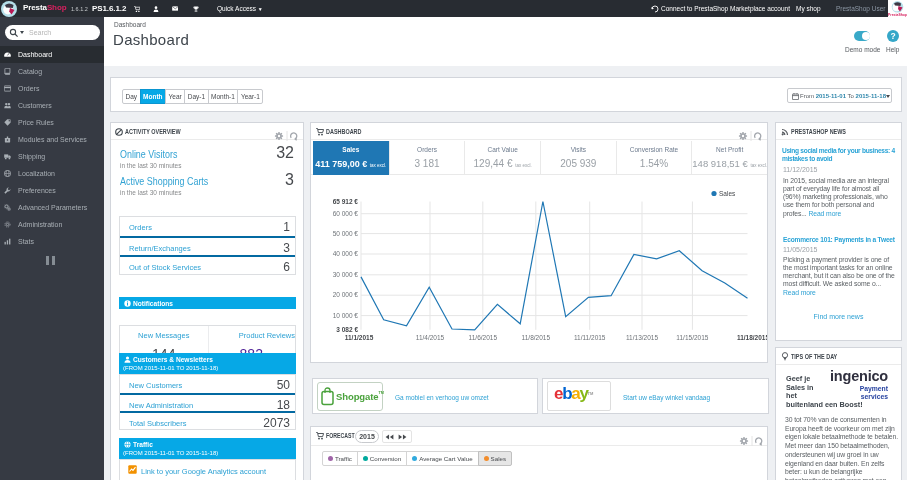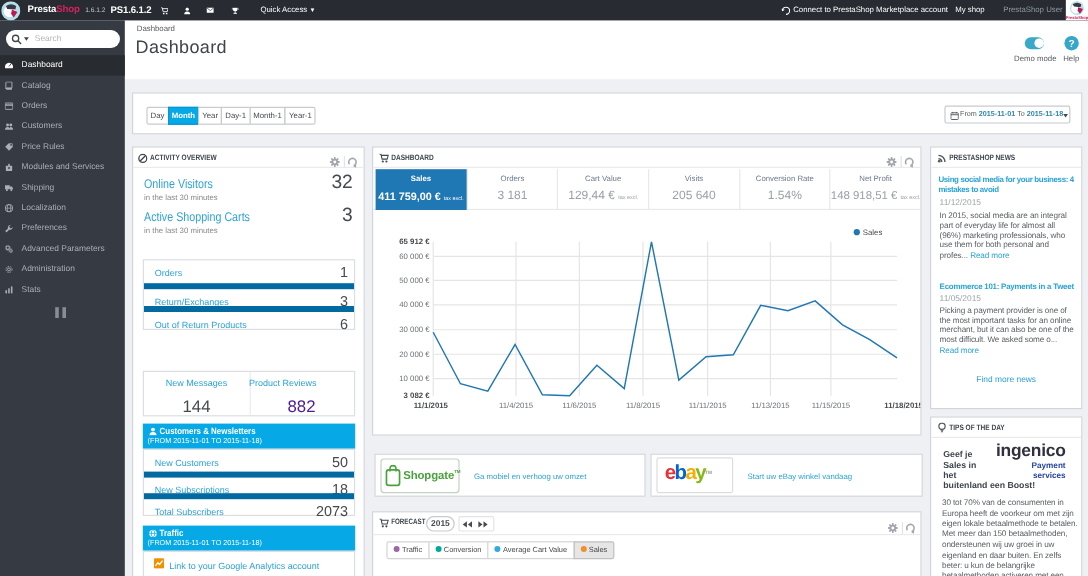--- a/index.html
+++ b/index.html
@@ -17,21 +17,21 @@
 .mitem.active { background:#282c31; color:#fff; }
 
 #pagehead { position:absolute; left:104px; top:17px; width:803px; height:49px; background:#fff; }
 
 .panel { position:absolute; background:#fff; border:1px solid #d2d5db; }
 .phead { position:absolute; left:0; top:0; right:0; height:17px; border-bottom:1px solid #ebebeb;
   font-size:6.5px; font-weight:bold; color:#3e454c; line-height:17px; }
 .phead span, .ctitle { display:inline-block; transform:scaleX(0.84); transform-origin:0 50%; white-space:nowrap; }
 .bluebar { position:absolute; left:8px; width:177px; background:#06a8e6; color:#fff; }
 .atable { position:absolute; left:8px; width:177px; border:1px solid #dcdee1; background:#fff; }
-.arow { position:relative; height:19px; border-top:5px solid #0369a1; }
+.arow { position:relative; height:19px; border-top:2px solid #0369a1; }
 .arow:first-child { border-top:none; }
 .arow .l { position:absolute; left:9px; top:6px; font-size:7.5px; color:#2da1d4; }
 .arow .r { position:absolute; right:5px; top:3px; font-size:12px; color:#46494d; }
 .gearicons { position:absolute; top:4px; right:0; }
 </style>
 </head>
 <body>
 
 <div id="topbar">
   <svg class="abs" style="left:1px;top:0.5px" width="16" height="16" viewBox="0 0 16 16">
@@ -255,48 +255,56 @@
   <div class="atable" style="top:93px;">
     <div class="arow">
         <span class="l">Orders</span>
         <span class="r">1</span>
       </div>
     <div class="arow">
         <span class="l">Return/Exchanges</span>
         <span class="r">3</span>
       </div>
     <div class="arow">
-        <span class="l">Out of Return Products</span>
+        <span class="l">Out of Stock Services</span>
         <span class="r">6</span>
       </div>
   </div>
 
-  <div class="atable" style="top:186px;height:38px;">
+  <div class="bluebar" style="top:174px;height:12px;">
+    <svg class="abs" style="left:5px;top:2.5px" width="7" height="7" viewBox="0 0 7 7">
+        <circle cx="3.5" cy="3.5" r="3.2" fill="#fff"></circle>
+        <rect x="3" y="2.9" width="1" height="2.6" fill="#06a8e6"></rect>
+        <rect x="3" y="1.4" width="1" height="1" fill="#06a8e6"></rect>
+      </svg>
+    <span style="position:absolute;left:14px;top:2px;font-size:7.5px;font-weight:bold;transform:scaleX(0.88);transform-origin:0 50%;white-space:nowrap;">Notifications</span>
+  </div>
+  <div class="atable" style="top:202px;height:38px;">
     <div class="abs" style="left:50%;top:0;width:1px;height:100%;background:#ebecee;"></div>
     <div class="abs" style="left:0;top:5px;width:50%;text-align:center;font-size:7.5px;color:#2da1d4;">New Messages</div>
-    <div class="abs" style="left:50%;top:5px;width:50%;text-align:left;font-size:7.5px;color:#2da1d4;">Product Reviews</div>
+    <div class="abs" style="left:50%;top:5px;width:50%;text-align:right;font-size:7.5px;color:#2da1d4;">Product Reviews</div>
     <div class="abs" style="left:0;top:20px;width:50%;text-align:center;font-size:14px;color:#46494d;">144</div>
     <div class="abs" style="left:50%;top:20px;width:50%;text-align:center;font-size:14px;color:#4c1d95;">882</div>
   </div>
 
   <div class="bluebar" style="top:230px;height:21px;">
     <svg class="abs" style="left:5px;top:3px" width="7" height="7" viewBox="0 0 7 7">
         <circle cx="3.5" cy="2" r="1.6" fill="#fff"></circle>
         <path d="M0.5 6.8 Q0.6 4 3.5 4 Q6.4 4 6.5 6.8 Z" fill="#fff"></path>
       </svg>
     <span style="position:absolute;left:14px;top:2px;font-size:7.5px;font-weight:bold;transform:scaleX(0.88);transform-origin:0 50%;white-space:nowrap;">Customers &amp; Newsletters</span>
     <span style="position:absolute;left:4px;top:11.5px;font-size:6px;">(FROM 2015-11-01 TO 2015-11-18)</span>
   </div>
   <div class="atable" style="top:251px;">
     <div class="arow" style="height:18px;text-align:center;">
         <span class="l">New Customers</span>
         <span class="r">50</span>
       </div>
     <div class="arow" style="height:18px;">
-        <span class="l">New Subscriptions</span>
+        <span class="l">New Administration</span>
         <span class="r">18</span>
       </div>
     <div class="arow" style="height:18px;">
         <span class="l">Total Subscribers</span>
         <span class="r">2073</span>
       </div>
   </div>
 
   <div class="bluebar" style="top:315px;height:21px;">
     <svg class="abs" style="left:5px;top:3px" width="7" height="7" viewBox="0 0 7 7">
@@ -349,21 +357,21 @@
     <div class="abs" style="left:77.7px;top:0;width:75.7px;height:34px;border-left:1px solid #e9e9e9;text-align:center;overflow:hidden;white-space:nowrap;">
       <div style="font-size:6.5px;color:#6c7a8d;margin-top:5px;">Orders</div>
       <div style="font-size:10px;color:#9aa0a6;margin-top:5px;">3 181</div>
     </div>
     <div class="abs" style="left:153.3px;top:0;width:75.7px;height:34px;border-left:1px solid #e9e9e9;text-align:center;overflow:hidden;white-space:nowrap;">
       <div style="font-size:6.5px;color:#6c7a8d;margin-top:5px;">Cart Value</div>
       <div style="font-size:10px;color:#9aa0a6;margin-top:5px;">129,44 € <span style="font-size:4.5px;">tax excl.</span></div>
     </div>
     <div class="abs" style="left:229px;top:0;width:75.7px;height:34px;border-left:1px solid #e9e9e9;text-align:center;overflow:hidden;white-space:nowrap;">
       <div style="font-size:6.5px;color:#6c7a8d;margin-top:5px;">Visits</div>
-      <div style="font-size:10px;color:#9aa0a6;margin-top:5px;">205 640</div>
+      <div style="font-size:10px;color:#9aa0a6;margin-top:5px;">205 939</div>
     </div>
     <div class="abs" style="left:304.7px;top:0;width:75.7px;height:34px;border-left:1px solid #e9e9e9;text-align:center;overflow:hidden;white-space:nowrap;">
       <div style="font-size:6.5px;color:#6c7a8d;margin-top:5px;">Conversion Rate</div>
       <div style="font-size:10px;color:#9aa0a6;margin-top:5px;">1.54%</div>
     </div>
     <div class="abs" style="left:380.3px;top:0;width:75.7px;height:34px;border-left:1px solid #e9e9e9;text-align:center;overflow:hidden;white-space:nowrap;">
       <div style="font-size:6.5px;color:#6c7a8d;margin-top:5px;">Net Profit</div>
       <div style="font-size:9.5px;color:#9aa0a6;margin-top:5px;">148 918,51 € <span style="font-size:4.5px;">tax excl.</span></div>
     </div>
   </div>

